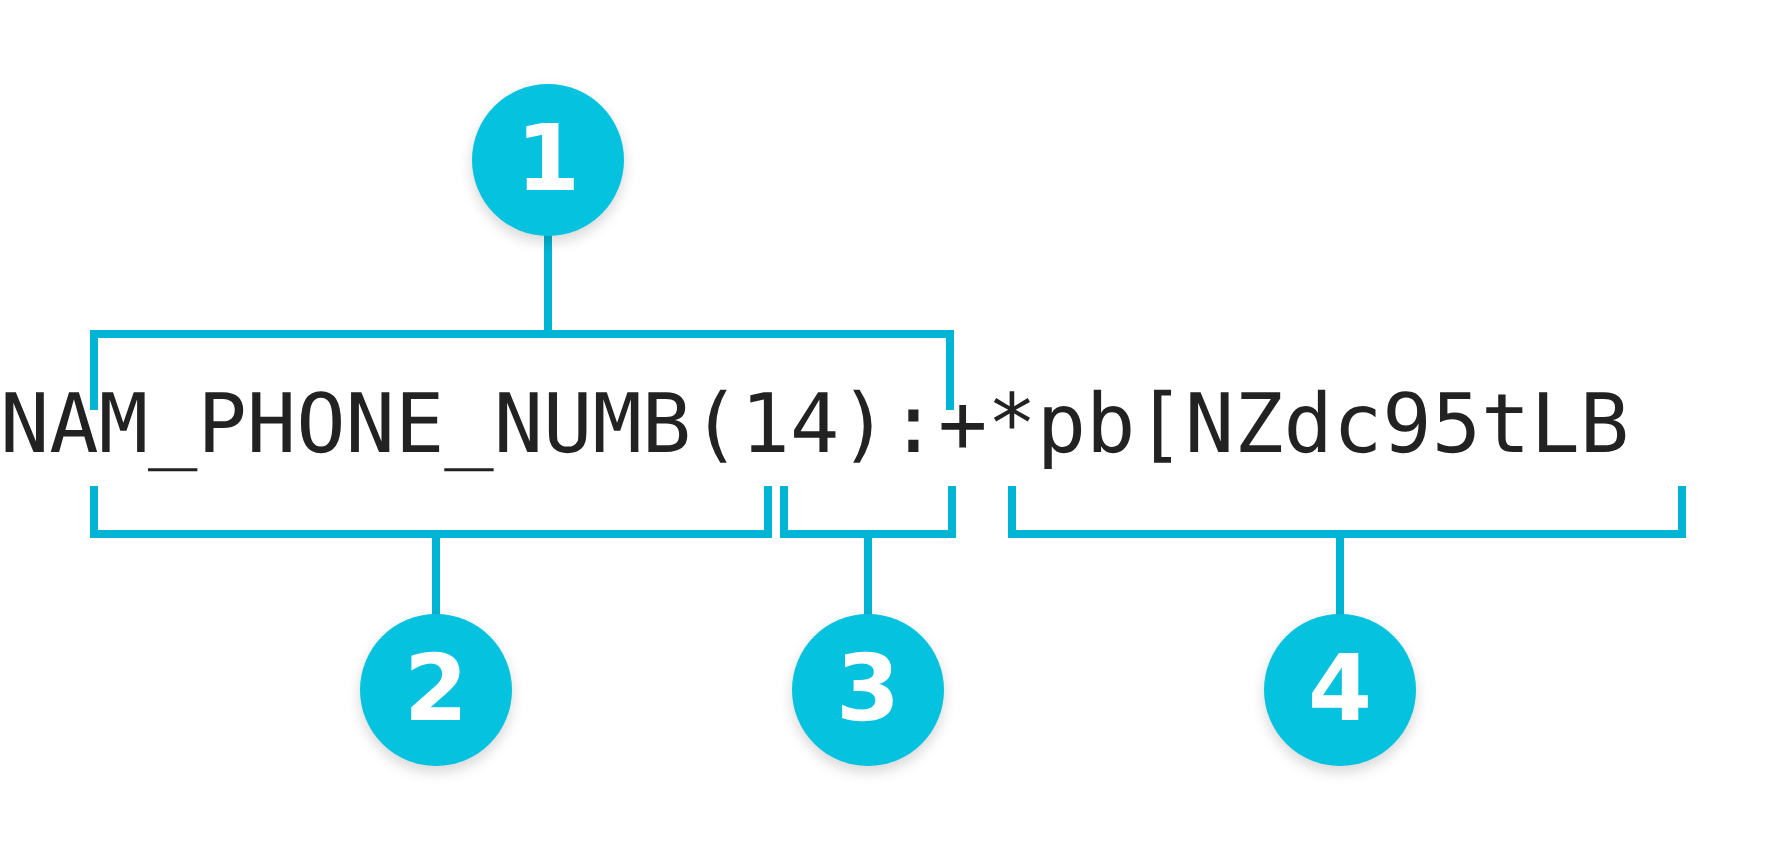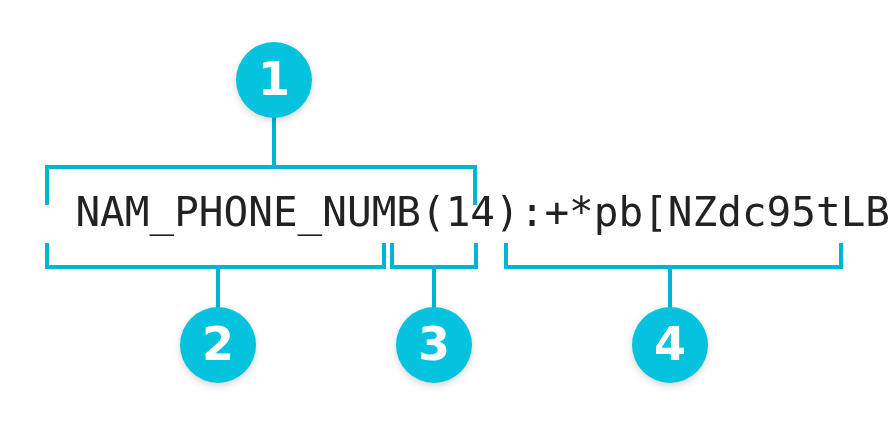--- a/index.html
+++ b/index.html
@@ -17,21 +17,21 @@
     background: #ffffff;
     overflow: hidden;
   }
 
   
   .code-line {
     position: absolute;
     left: 0;
     top: 182px;
     width: 890px;
-    text-align: right;
+    text-align: left;
     white-space: pre;
     font-family: "DejaVu Sans Mono", "Liberation Mono", monospace;
     font-size: 41px;
     letter-spacing: 0px;
     color: #222222;
     line-height: 60px;
     user-select: text;
   }
 
   

